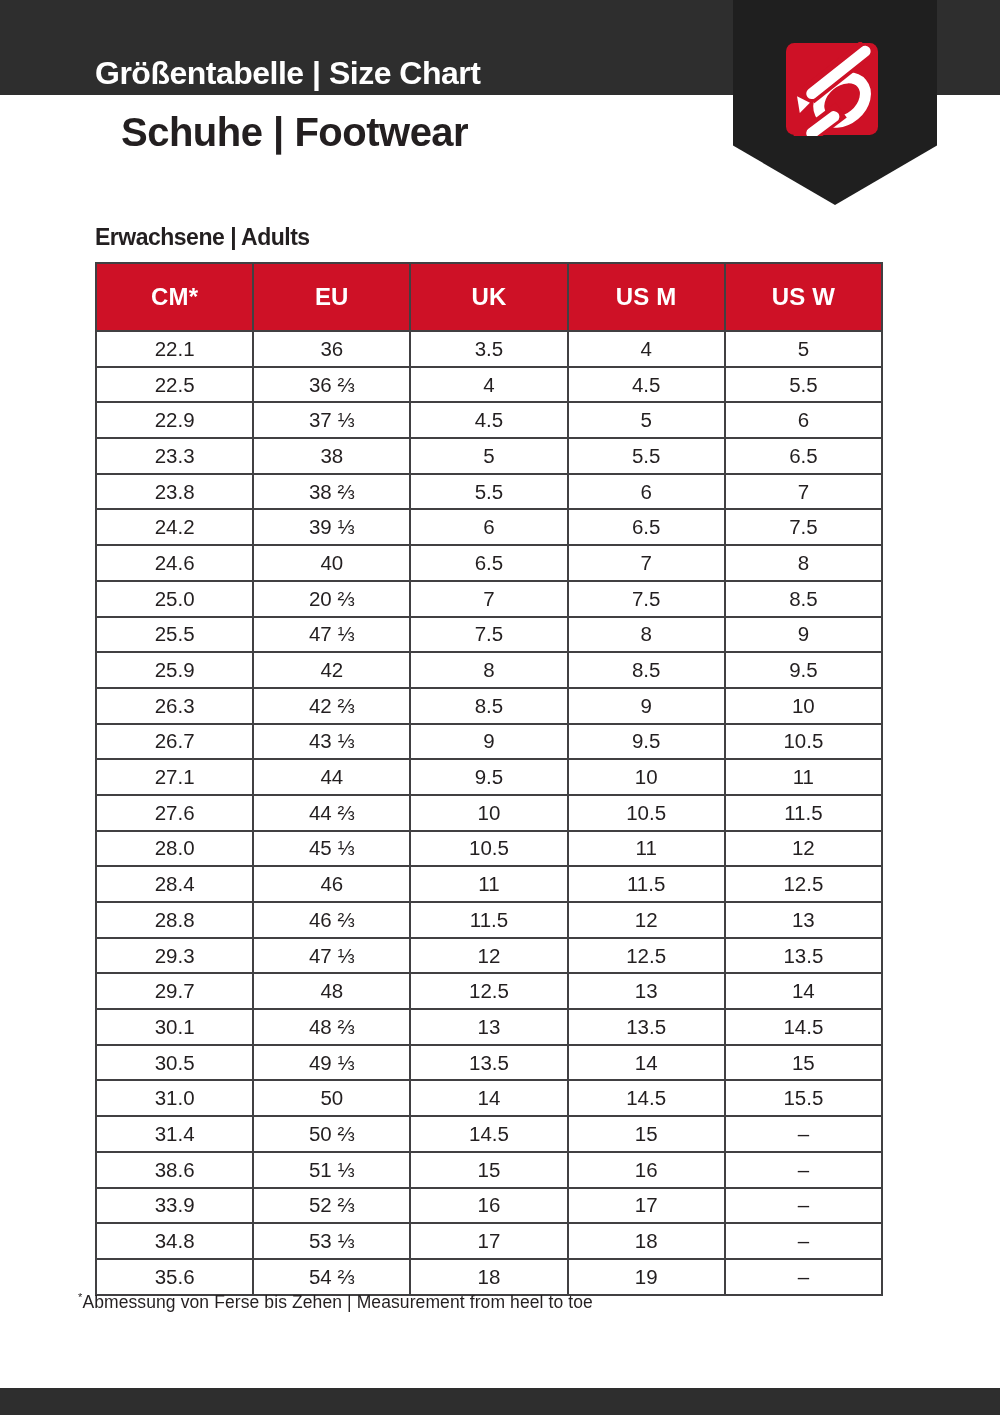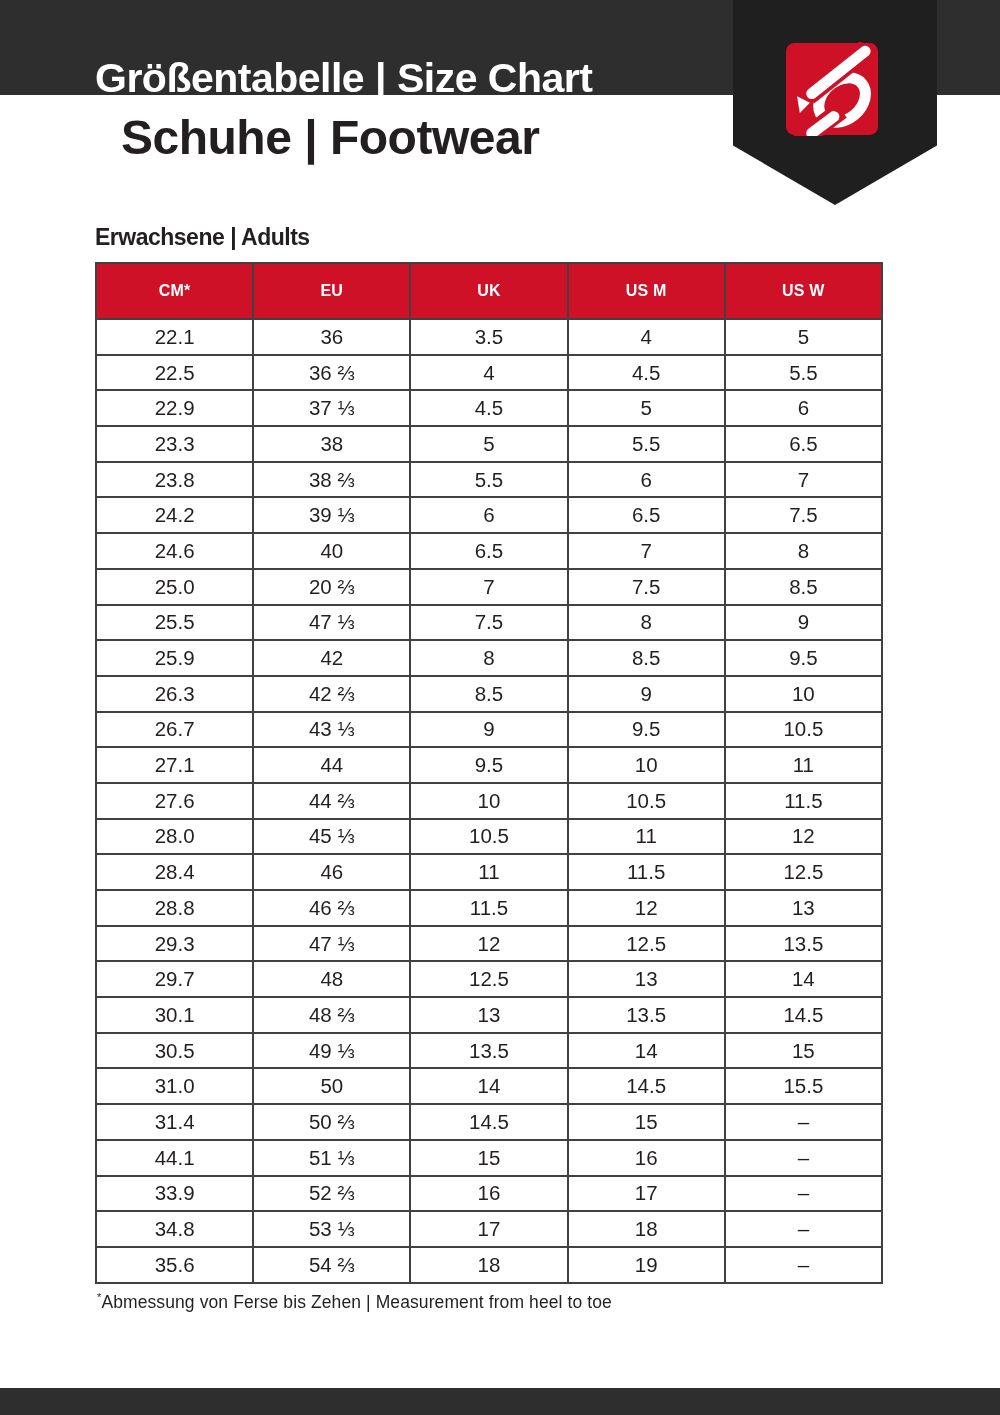--- a/index.html
+++ b/index.html
@@ -18,30 +18,30 @@
   .top-bar {
     position: absolute;
     left: 0; top: 0;
     width: 100%; height: 95px;
     background: var(--dark, #2e2e2e);
   }
   .main-title {
     position: absolute;
     left: 95px; top: 55px;
     color: #ffffff;
-    font-size: 41px;
+    font-size: 32px;
     font-weight: 700;
     letter-spacing: -0.5px;
     white-space: nowrap;
   }
   .sub-title {
     position: absolute;
     left: 121px; top: 110px;
     color: var(--text, #231f20);
-    font-size: 48px;
+    font-size: 40px;
     font-weight: 700;
     letter-spacing: -0.5px;
     white-space: nowrap;
   }
 
   
   .pennant {
     position: absolute;
     left: 733px; top: 0;
     width: 204px; height: 205px;
@@ -73,39 +73,39 @@
     width: 788px;
     border-collapse: collapse;
     table-layout: fixed;
   }
   .size-table th, .size-table td {
     border: 2px solid #414042;
     text-align: center;
     vertical-align: middle;
   }
   .size-table thead th {
-    height: 56px;
+    height: 68px;
     background: var(--accent, #ce1126);
     color: #ffffff;
-    font-size: 16px;
+    font-size: 24px;
     font-weight: 700;
     letter-spacing: 0.2px;
   }
   .size-table tbody td {
     height: 35.7px;
     color: var(--text, #231f20);
     font-size: 20.5px;
     font-weight: 400;
     background: #ffffff;
   }
 
   
   .footnote {
     position: absolute;
-    left: 97px; top: 1291px;
+    left: 78px; top: 1291px;
     color: var(--text, #231f20);
     font-size: 17.5px;
     letter-spacing: 0.1px;
   }
   .footnote sup { font-size: 11px; vertical-align: super; }
 
   
   .bottom-bar {
     position: absolute;
     left: 0; bottom: 0;
@@ -306,21 +306,21 @@
           <td>15.5</td>
         </tr>
         <tr>
           <td>31.4</td>
           <td>50 ⅔</td>
           <td>14.5</td>
           <td>15</td>
           <td>–</td>
         </tr>
         <tr>
-          <td>44.1</td>
+          <td>38.6</td>
           <td>51 ⅓</td>
           <td>15</td>
           <td>16</td>
           <td>–</td>
         </tr>
         <tr>
           <td>33.9</td>
           <td>52 ⅔</td>
           <td>16</td>
           <td>17</td>

